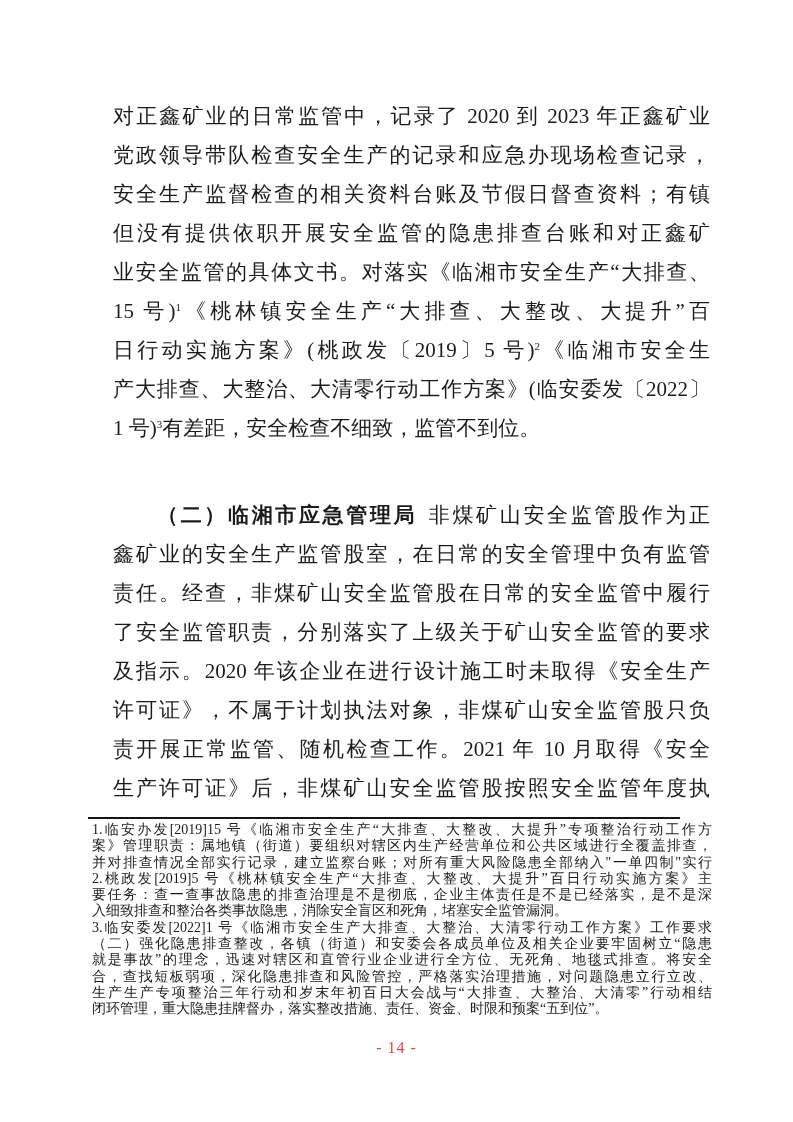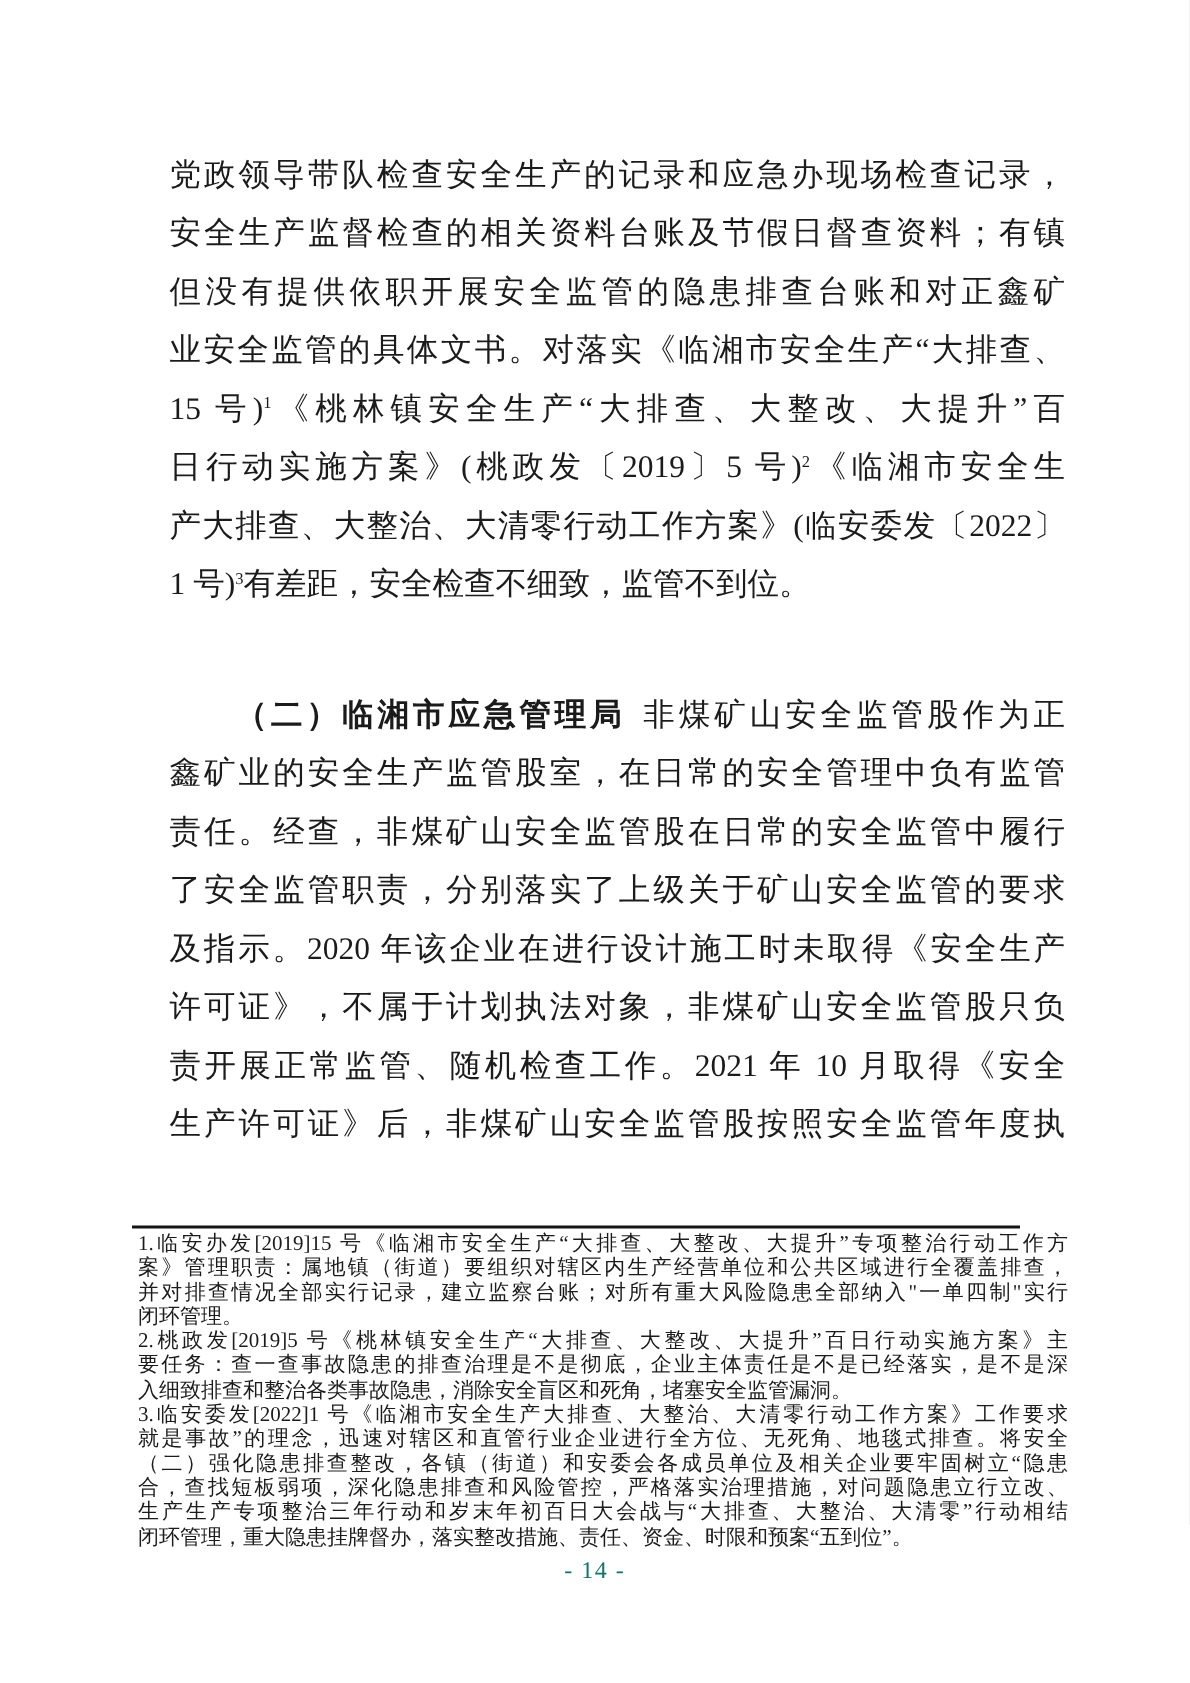--- a/index.html
+++ b/index.html
@@ -46,29 +46,30 @@
   }
   .fn-ln { text-align:justify; text-align-last:justify; }
   .fn-ln.short { text-align-last:left; }
   
   .pagenum {
     position:absolute;
     left:0; top:1039px; width:100%;
     text-align:center;
     font-size:16px;
     letter-spacing:1px;
-    color:#0f766e;
+    color:#ef4444;
   }
 </style>
 </head>
 <body>
 
 <div class="page">
 
   <div class="bodytext">
+    <div class="ln">对正鑫矿业的日常监管中，记录了 2020 到 2023 年正鑫矿业</div>
     <div class="ln">党政领导带队检查安全生产的记录和应急办现场检查记录，</div>
     <div class="ln">安全生产监督检查的相关资料台账及节假日督查资料；有镇</div>
     <div class="ln">但没有提供依职开展安全监管的隐患排查台账和对正鑫矿</div>
     <div class="ln">业安全监管的具体文书。对落实《临湘市安全生产“大排查、</div>
 
     <div class="ln"><span>15 号)</span><sup class="fref">1</sup><span>《桃林镇安全生产“大排查、大整改、大提升”百</span></div>
 
     <div class="ln"><span>日行动实施方案》(桃政发〔2019〕5 号)</span><sup class="fref">2</sup><span>《临湘市安全生</span></div>
 
     <div class="ln">产大排查、大整治、大清零行动工作方案》(临安委发〔2022〕</div>
@@ -86,31 +87,30 @@
     <div class="ln">生产许可证》后，非煤矿山安全监管股按照安全监管年度执</div>
   </div>
 
   <div class="fnsep"></div>
 
   <div class="footnotes">
     <div>
       <div class="fn-ln">1.临安办发[2019]15 号《临湘市安全生产“大排查、大整改、大提升”专项整治行动工作方</div>
       <div class="fn-ln">案》管理职责：属地镇（街道）要组织对辖区内生产经营单位和公共区域进行全覆盖排查，</div>
       <div class="fn-ln">并对排查情况全部实行记录，建立监察台账；对所有重大风险隐患全部纳入"一单四制"实行</div>
-      <div class="fn-ln short">闭环管理。</div>
     </div>
     <div>
       <div class="fn-ln">2.桃政发[2019]5 号《桃林镇安全生产“大排查、大整改、大提升”百日行动实施方案》主</div>
       <div class="fn-ln">要任务：查一查事故隐患的排查治理是不是彻底，企业主体责任是不是已经落实，是不是深</div>
       <div class="fn-ln short">入细致排查和整治各类事故隐患，消除安全盲区和死角，堵塞安全监管漏洞。</div>
     </div>
     <div>
       <div class="fn-ln">3.临安委发[2022]1 号《临湘市安全生产大排查、大整治、大清零行动工作方案》工作要求</div>
+      <div class="fn-ln">（二）强化隐患排查整改，各镇（街道）和安委会各成员单位及相关企业要牢固树立“隐患</div>
       <div class="fn-ln">就是事故”的理念，迅速对辖区和直管行业企业进行全方位、无死角、地毯式排查。将安全</div>
-      <div class="fn-ln">（二）强化隐患排查整改，各镇（街道）和安委会各成员单位及相关企业要牢固树立“隐患</div>
       <div class="fn-ln">合，查找短板弱项，深化隐患排查和风险管控，严格落实治理措施，对问题隐患立行立改、</div>
       <div class="fn-ln">生产生产专项整治三年行动和岁末年初百日大会战与“大排查、大整治、大清零”行动相结</div>
       <div class="fn-ln short">闭环管理，重大隐患挂牌督办，落实整改措施、责任、资金、时限和预案“五到位”。</div>
     </div>
   </div>
 
   <div class="pagenum">- 14 -</div>
 
 </div>
 

